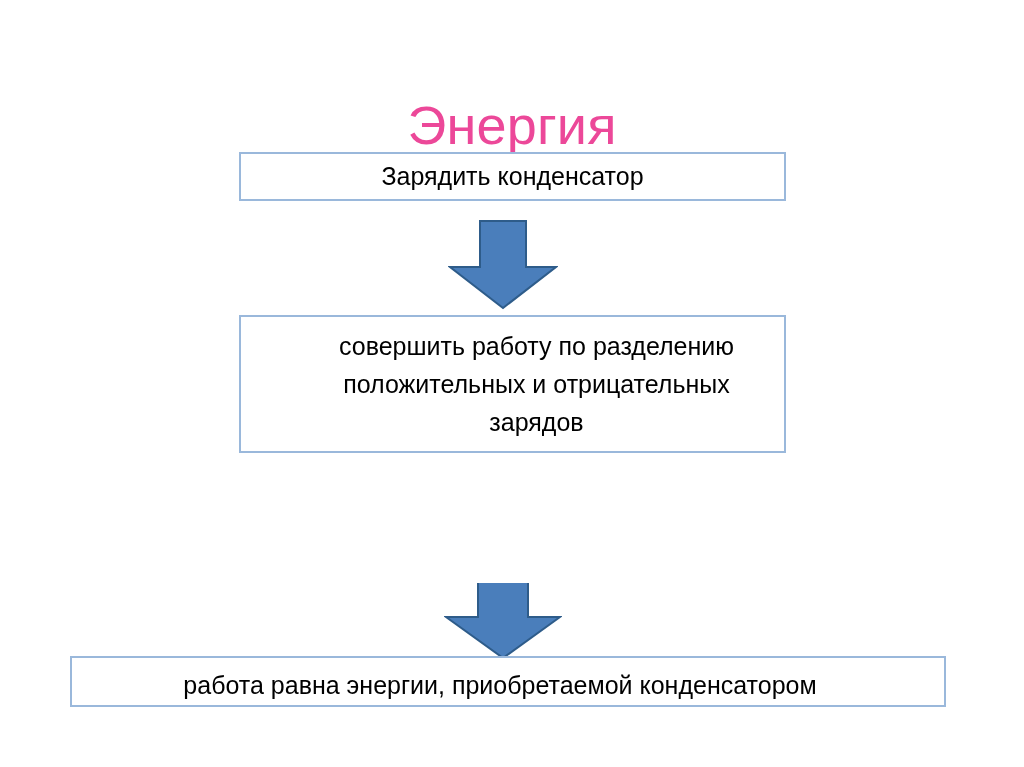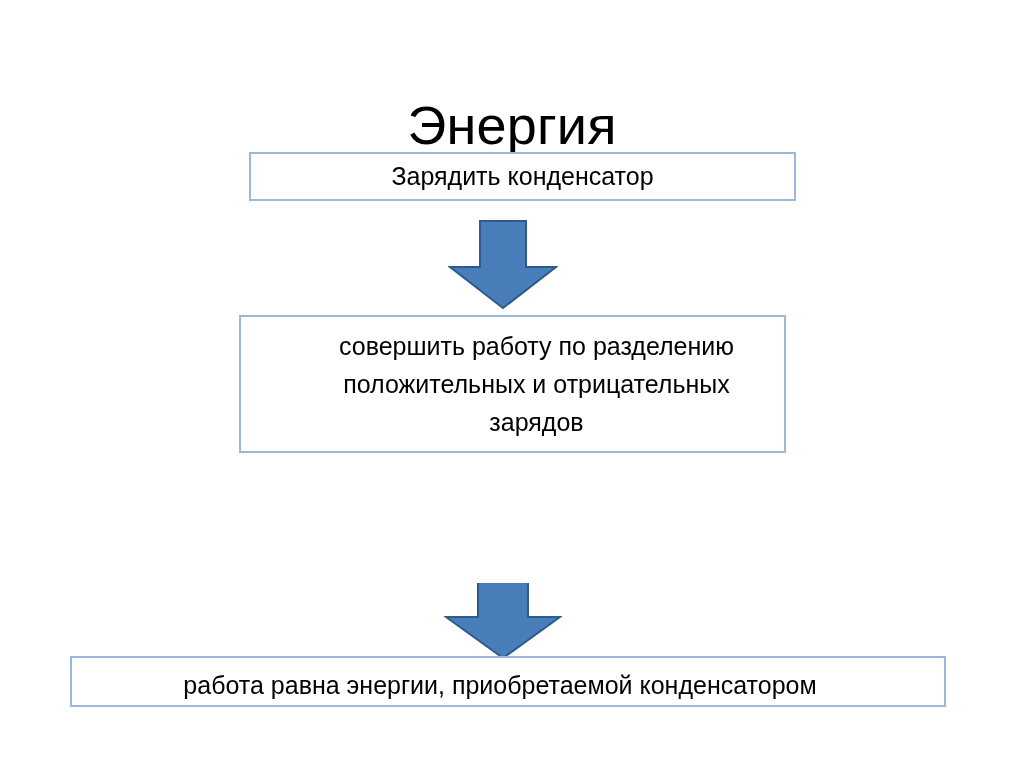--- a/index.html
+++ b/index.html
@@ -25,21 +25,21 @@
   
   .slide-title {
     position: absolute;
     left: 0;
     top: 58px;
     width: 1024px;
     text-align: center;
     font-size: 54px;
     line-height: 62px;
     font-weight: 400;
-    color: #000000;
+    color: #ec4899;
     letter-spacing: 0.2px;
     white-space: nowrap;
   }
 
   
   .flow-box {
     position: absolute;
     box-sizing: border-box;
     background: #ffffff;
     border: 2px solid #9ab8db;
@@ -52,21 +52,21 @@
     color: #000000;
   }
   .flow-box .box-text {
     display: block;
     width: 100%;
     padding: 0 10px;
     box-sizing: border-box;
   }
 
   #box-charge {
-    left: 249px;
+    left: 239px;
     top: 152px;
     width: 547px;
     height: 49px;
   }
   #box-charge .box-text { font-size: 25px; }
 
   #box-work {
     left: 239px;
     top: 315px;
     width: 547px;

